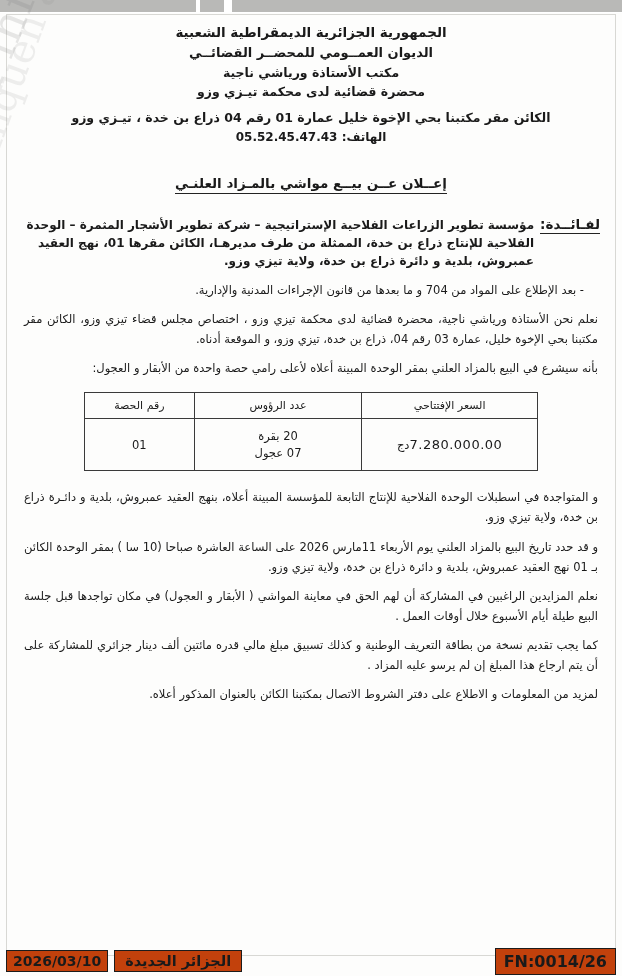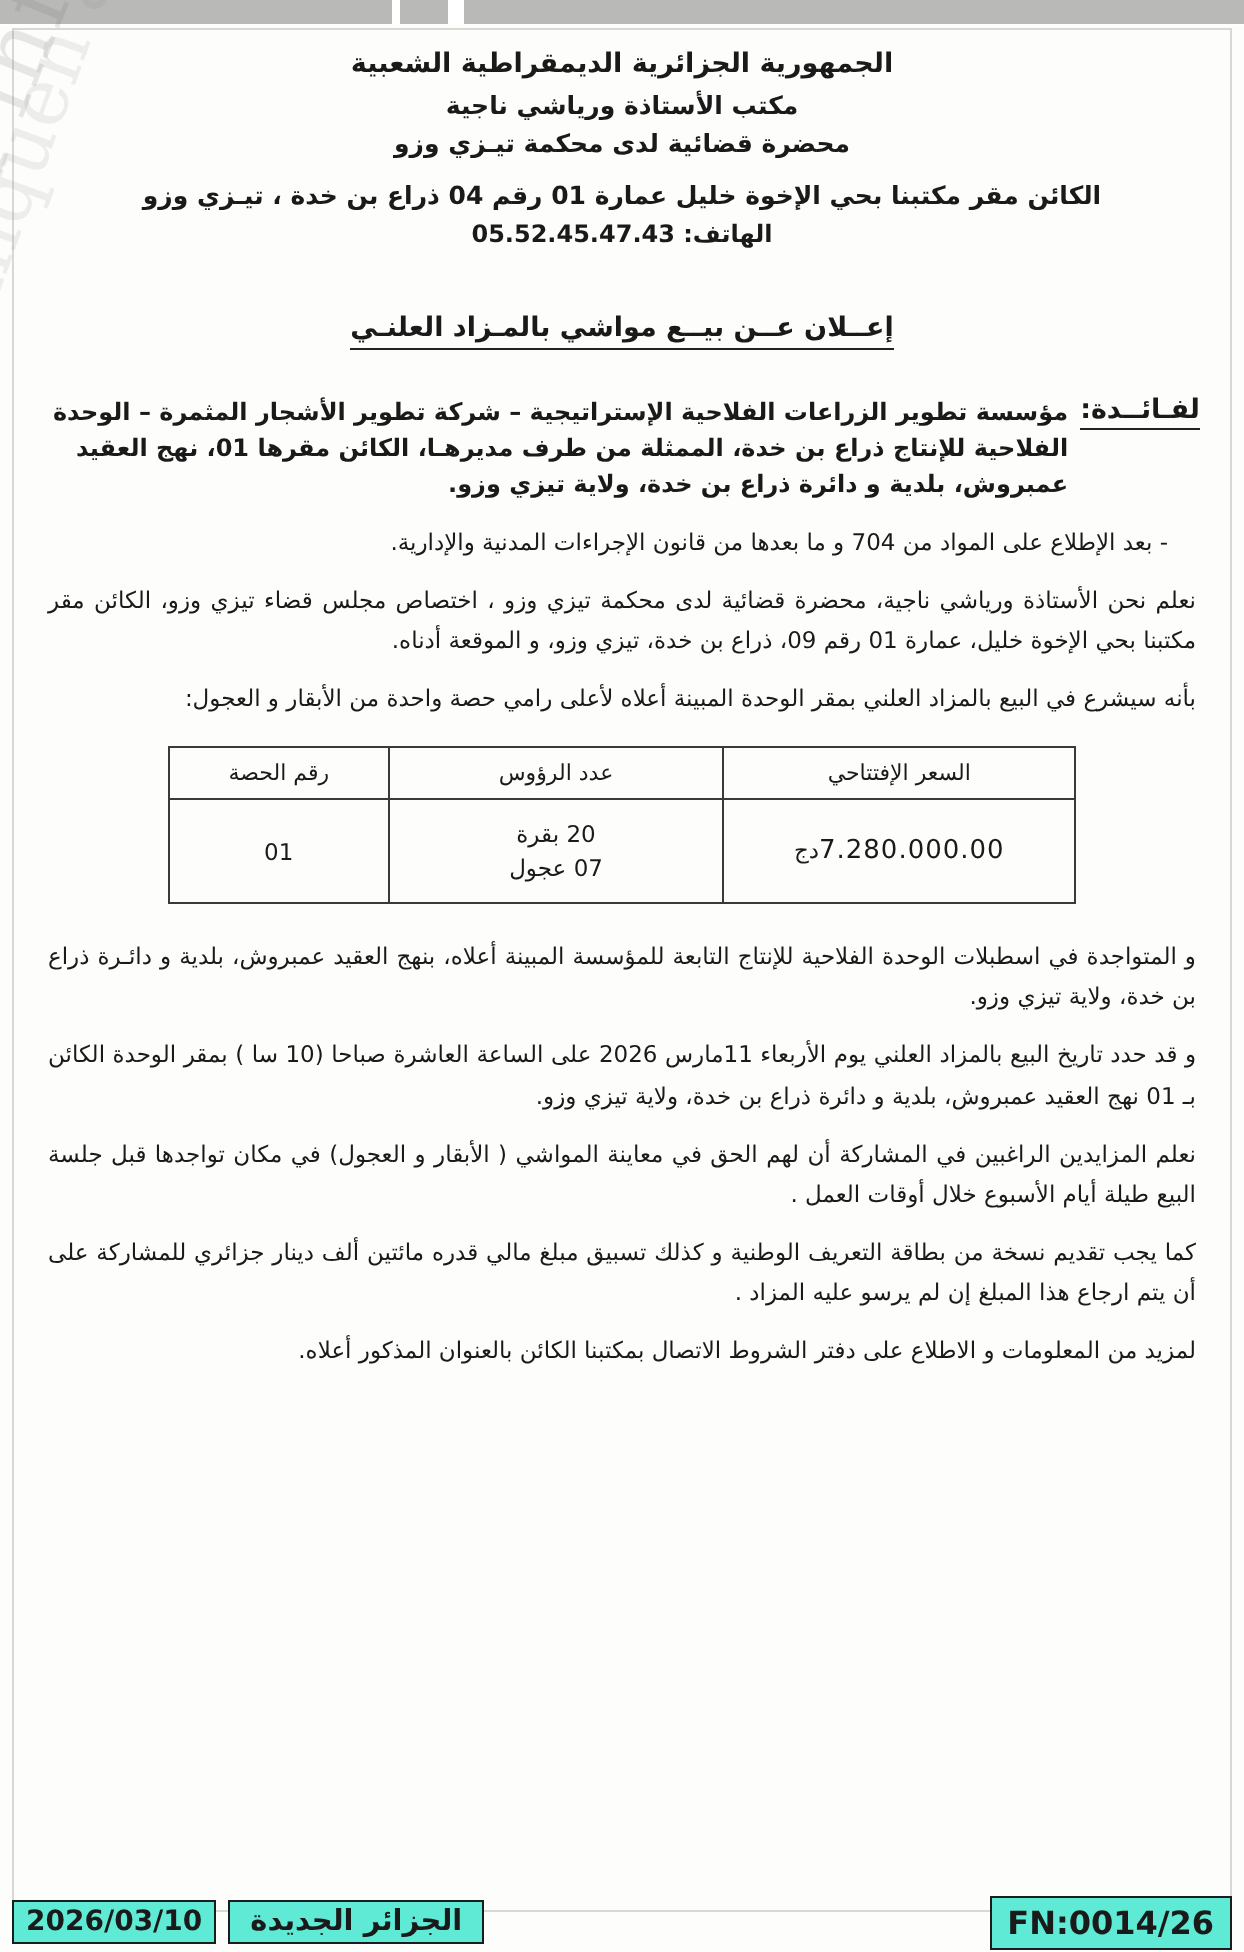--- a/index.html
+++ b/index.html
@@ -206,21 +206,21 @@
     display: flex;
     align-items: center;
     justify-content: space-between;
     direction: ltr;
   }
   .footer .date-box,
   .footer .city-box,
   .footer .ref-box {
     border: 1.4px solid #1c1c1c;
     font-weight: bold;
-    background: #5eead4;
+    background: #c2410c;
   }
   .date-box {
     font-size: 14px;
     padding: 2px 6px;
     direction: ltr;
   }
   .city-box {
     font-size: 14.5px;
     padding: 2px 10px;
     margin-left: 6px;
@@ -246,37 +246,38 @@
 
   <div class="scan-border"></div>
 
   <div class="watermark">ar de l'information</div>
   <div class="watermark2">miquen algeri</div>
 
   <div class="content">
 
     <div class="hdr">
       <div class="l l1">الجمهورية الجزائرية الديمقراطية الشعبية</div>
+      <div class="l l2">الديوان العمــومي للمحضــر القضائــي</div>
       <div class="l l3">مكتب الأستاذة ورياشي ناجية</div>
       <div class="l l4">محضرة قضائية لدى محكمة تيـزي وزو</div>
       <div class="l l5">الكائن مقر مكتبنا بحي الإخوة خليل عمارة 01 رقم 04 ذراع بن خدة ، تيـزي وزو</div>
       <div class="l l6">الهاتف: 05.52.45.47.43</div>
     </div>
 
     <div class="title-wrap">
       <span class="title">إعــلان عــن بيــع مواشي بالمـزاد العلنـي</span>
     </div>
 
     <div class="benef">
       <span class="benef-label">لفـائــدة:</span>
       <span class="benef-text">مؤسسة تطوير الزراعات الفلاحية الإستراتيجية – شركة تطوير الأشجار المثمرة – الوحدة الفلاحية للإنتاج ذراع بن خدة، الممثلة من طرف مديرهـا، الكائن مقرها 01، نهج العقيد عمبروش، بلدية و دائرة ذراع بن خدة، ولاية تيزي وزو.</span>
     </div>
 
     <p class="para indent">- بعد الإطلاع على المواد من 704 و ما بعدها من قانون الإجراءات المدنية والإدارية.</p>
-    <p class="para">نعلم نحن الأستاذة ورياشي ناجية، محضرة قضائية لدى محكمة تيزي وزو ، اختصاص مجلس قضاء تيزي وزو، الكائن مقر مكتبنا بحي الإخوة خليل، عمارة 01 رقم 09، ذراع بن خدة، تيزي وزو، و الموقعة أدناه.</p>
+    <p class="para">نعلم نحن الأستاذة ورياشي ناجية، محضرة قضائية لدى محكمة تيزي وزو ، اختصاص مجلس قضاء تيزي وزو، الكائن مقر مكتبنا بحي الإخوة خليل، عمارة 03 رقم 04، ذراع بن خدة، تيزي وزو، و الموقعة أدناه.</p>
     <p class="para">بأنه سيشرع في البيع بالمزاد العلني بمقر الوحدة المبينة أعلاه لأعلى رامي حصة واحدة من الأبقار و العجول:</p>
 
     <div class="tbl-wrap">
       <table class="lots">
         <thead>
           <tr>
             <th class="col-price">السعر الإفتتاحي</th>
             <th class="col-heads">عدد الرؤوس</th>
             <th class="col-lot">رقم الحصة</th>
           </tr>

